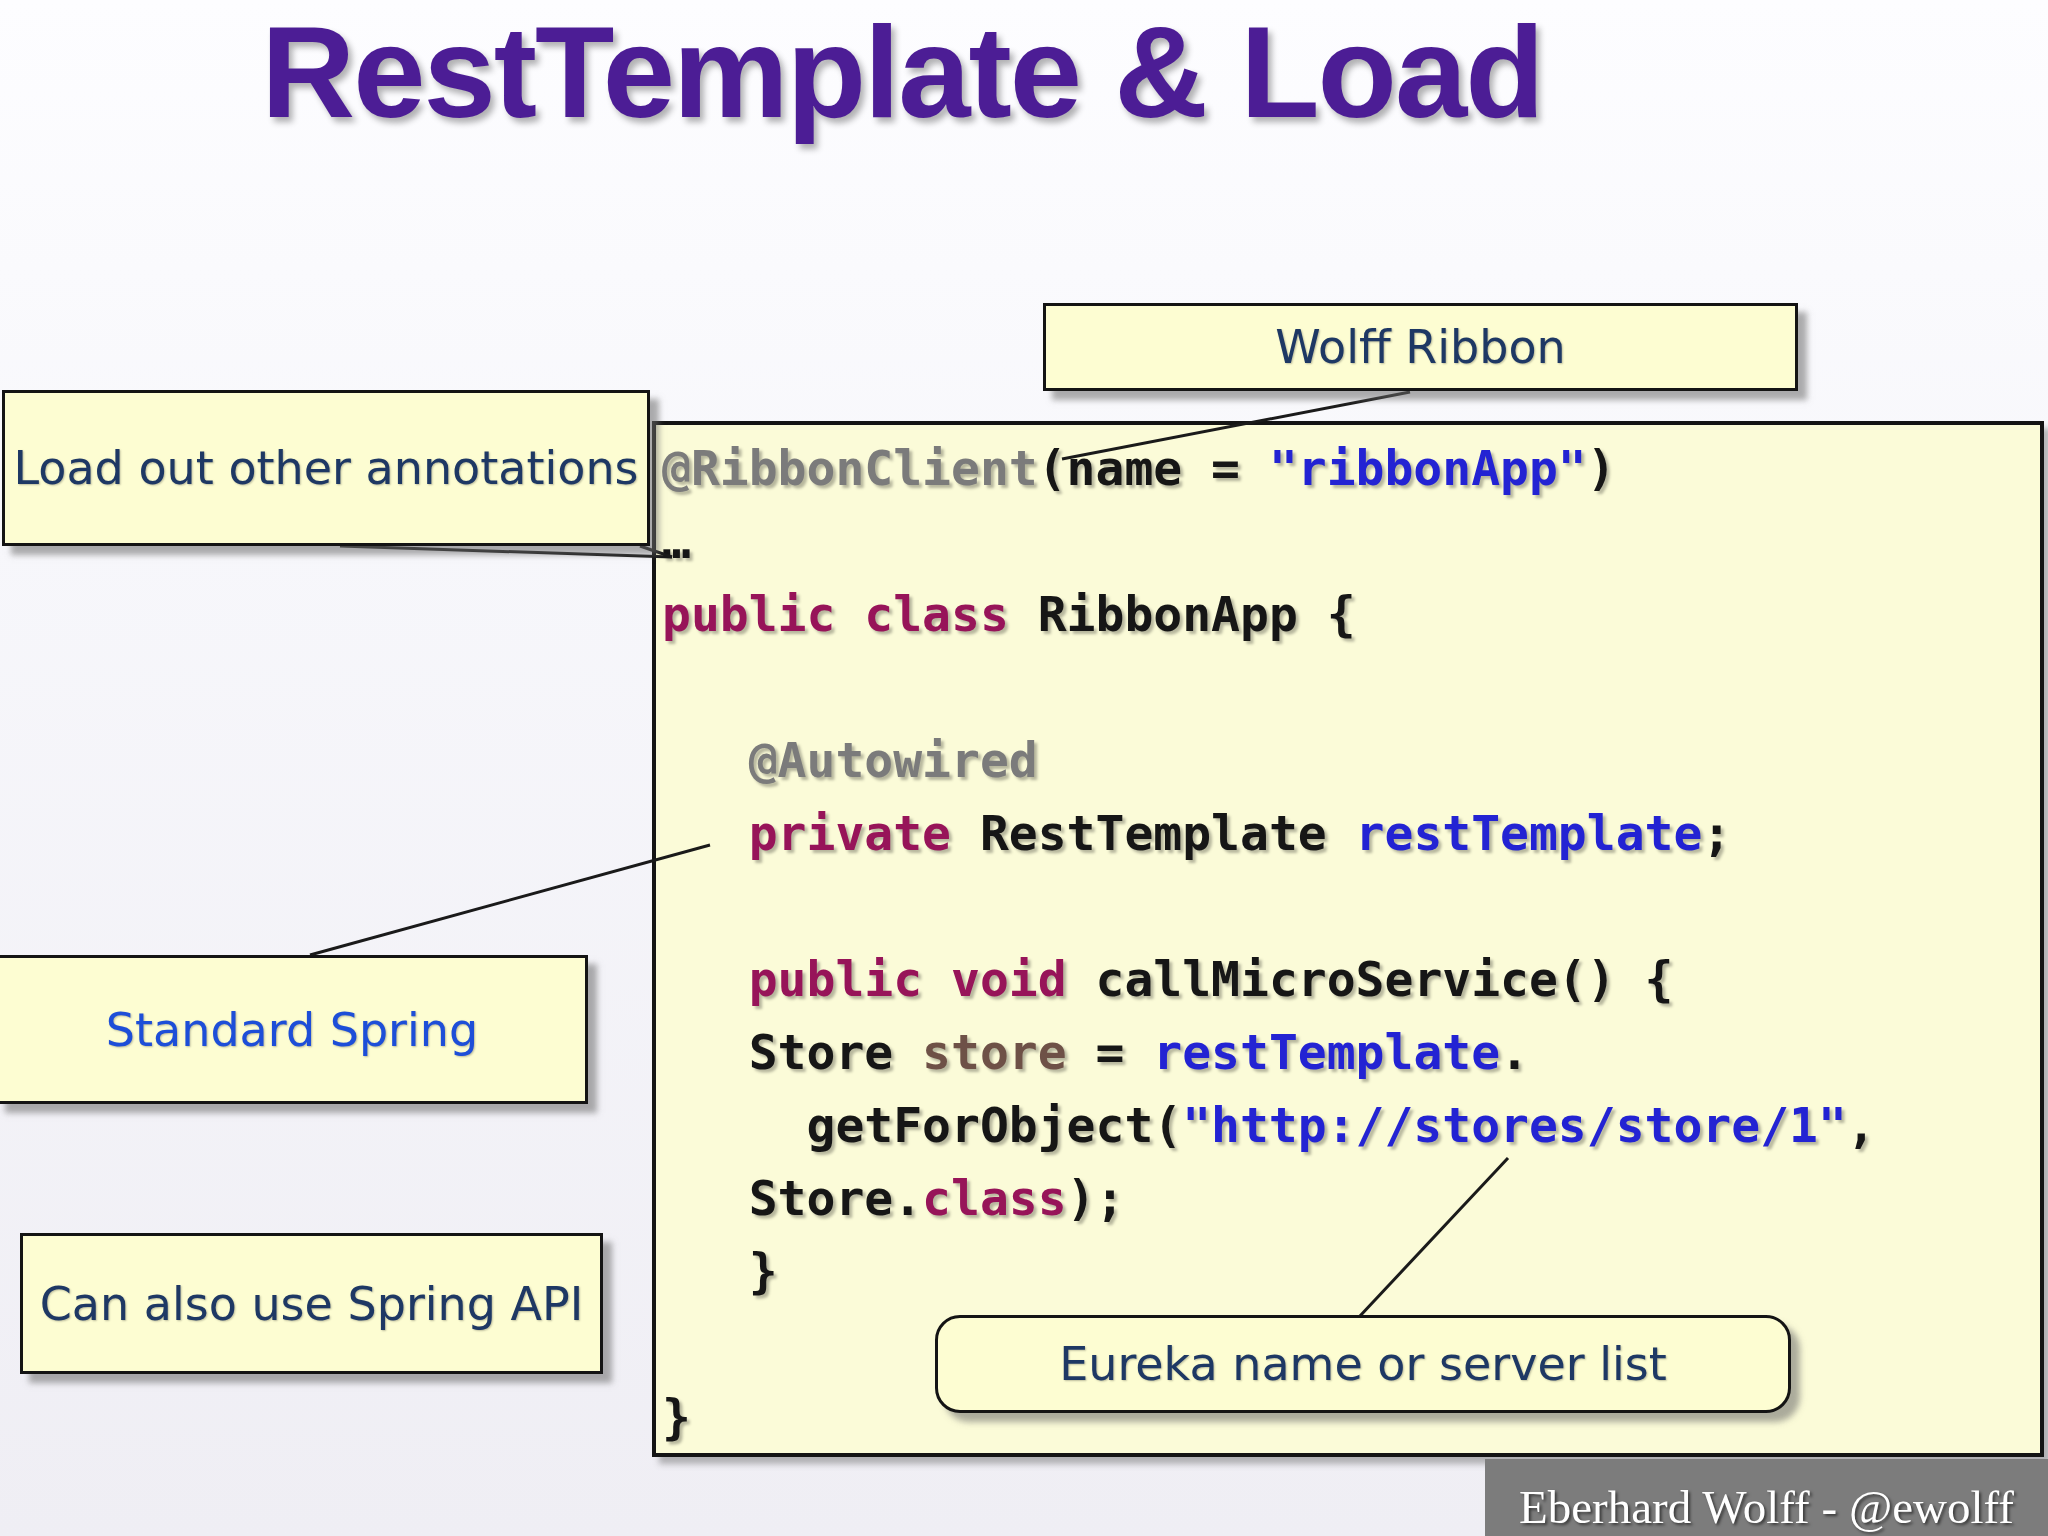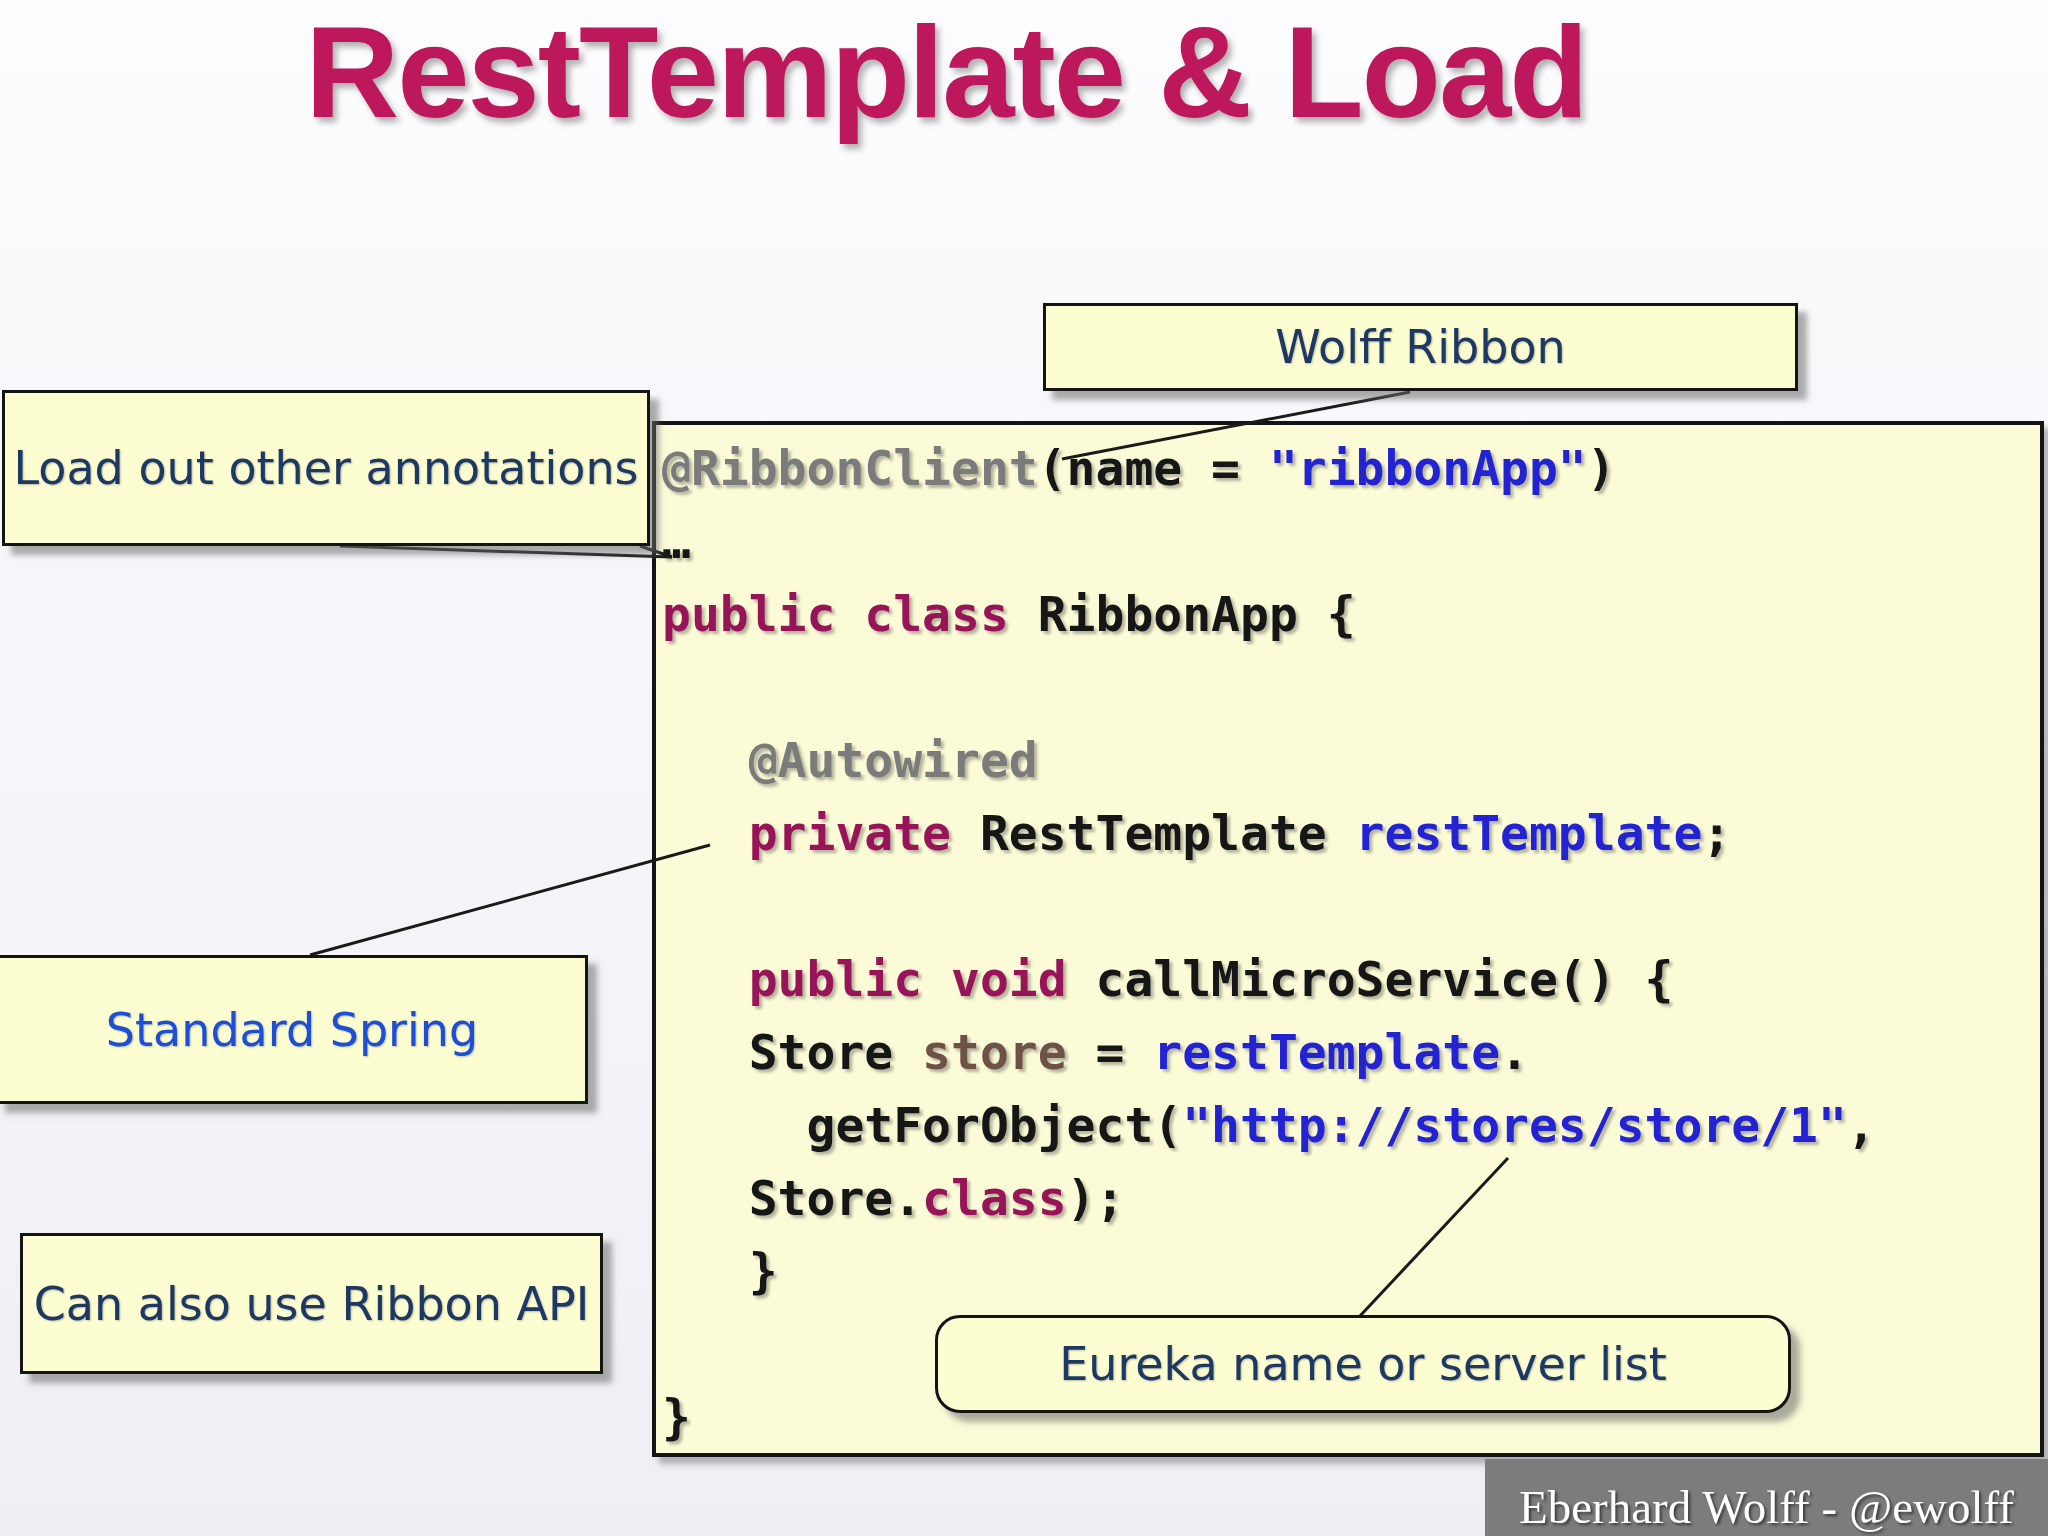--- a/index.html
+++ b/index.html
@@ -5,25 +5,24 @@
   html,body{margin:0;padding:0;}
   body{
     width:2048px;height:1536px;position:relative;overflow:hidden;
     background:linear-gradient(180deg,#fdfdff 0%,#f7f7fb 35%,#efeef4 100%);
     font-family:"Liberation Sans",sans-serif;
   }
   .abs{position:absolute;}
   
   .title{
     left:0;top:2px;width:1804px;text-align:center;
-    font-size:130px;line-height:140px;font-weight:bold;color:#be185d;
+    font-size:130px;line-height:140px;font-weight:bold;color:#4c1d95;
     letter-spacing:-2px;
     text-shadow:4px 5px 6px rgba(0,0,0,0.30);
     font-family:"Liberation Sans",sans-serif;
-    padding-left:44px;
   }
   
   .code-box{
     left:652px;top:421px;width:1392px;height:1036px;box-sizing:border-box;
     border:4px solid #141414;
     box-shadow:7px 7px 6px rgba(100,100,100,0.45);
     z-index:1;
   }
   .code-pre{
     position:absolute;left:6px;top:7px;right:0;
@@ -90,21 +89,21 @@
   <span style="color: rgb(30, 56, 100);">Load out other annotations</span>
 </div>
 
 <div class="abs callout co-spring" style="background: rgb(253, 253, 210);">
   <span style="color: #1d4ed8;">
     <span>Standard Spring</span><br>
   </span>
 </div>
 
 <div class="abs callout co-ribbonapi" style="background: rgb(253, 253, 210);">
-  <span style="color: rgb(30, 56, 100);">Can also use Ribbon API</span>
+  <span style="color: rgb(30, 56, 100);">Can also use Spring API</span>
 </div>
 
 <div class="abs callout co-eureka" style="background: rgb(253, 253, 210);">
   <span style="color: rgb(30, 56, 100);">Eureka name or server list</span>
 </div>
 
 <div class="abs footer" style="background: rgb(124, 124, 124);">
   <span>Eberhard Wolff - @ewolff</span>
 </div>
 

